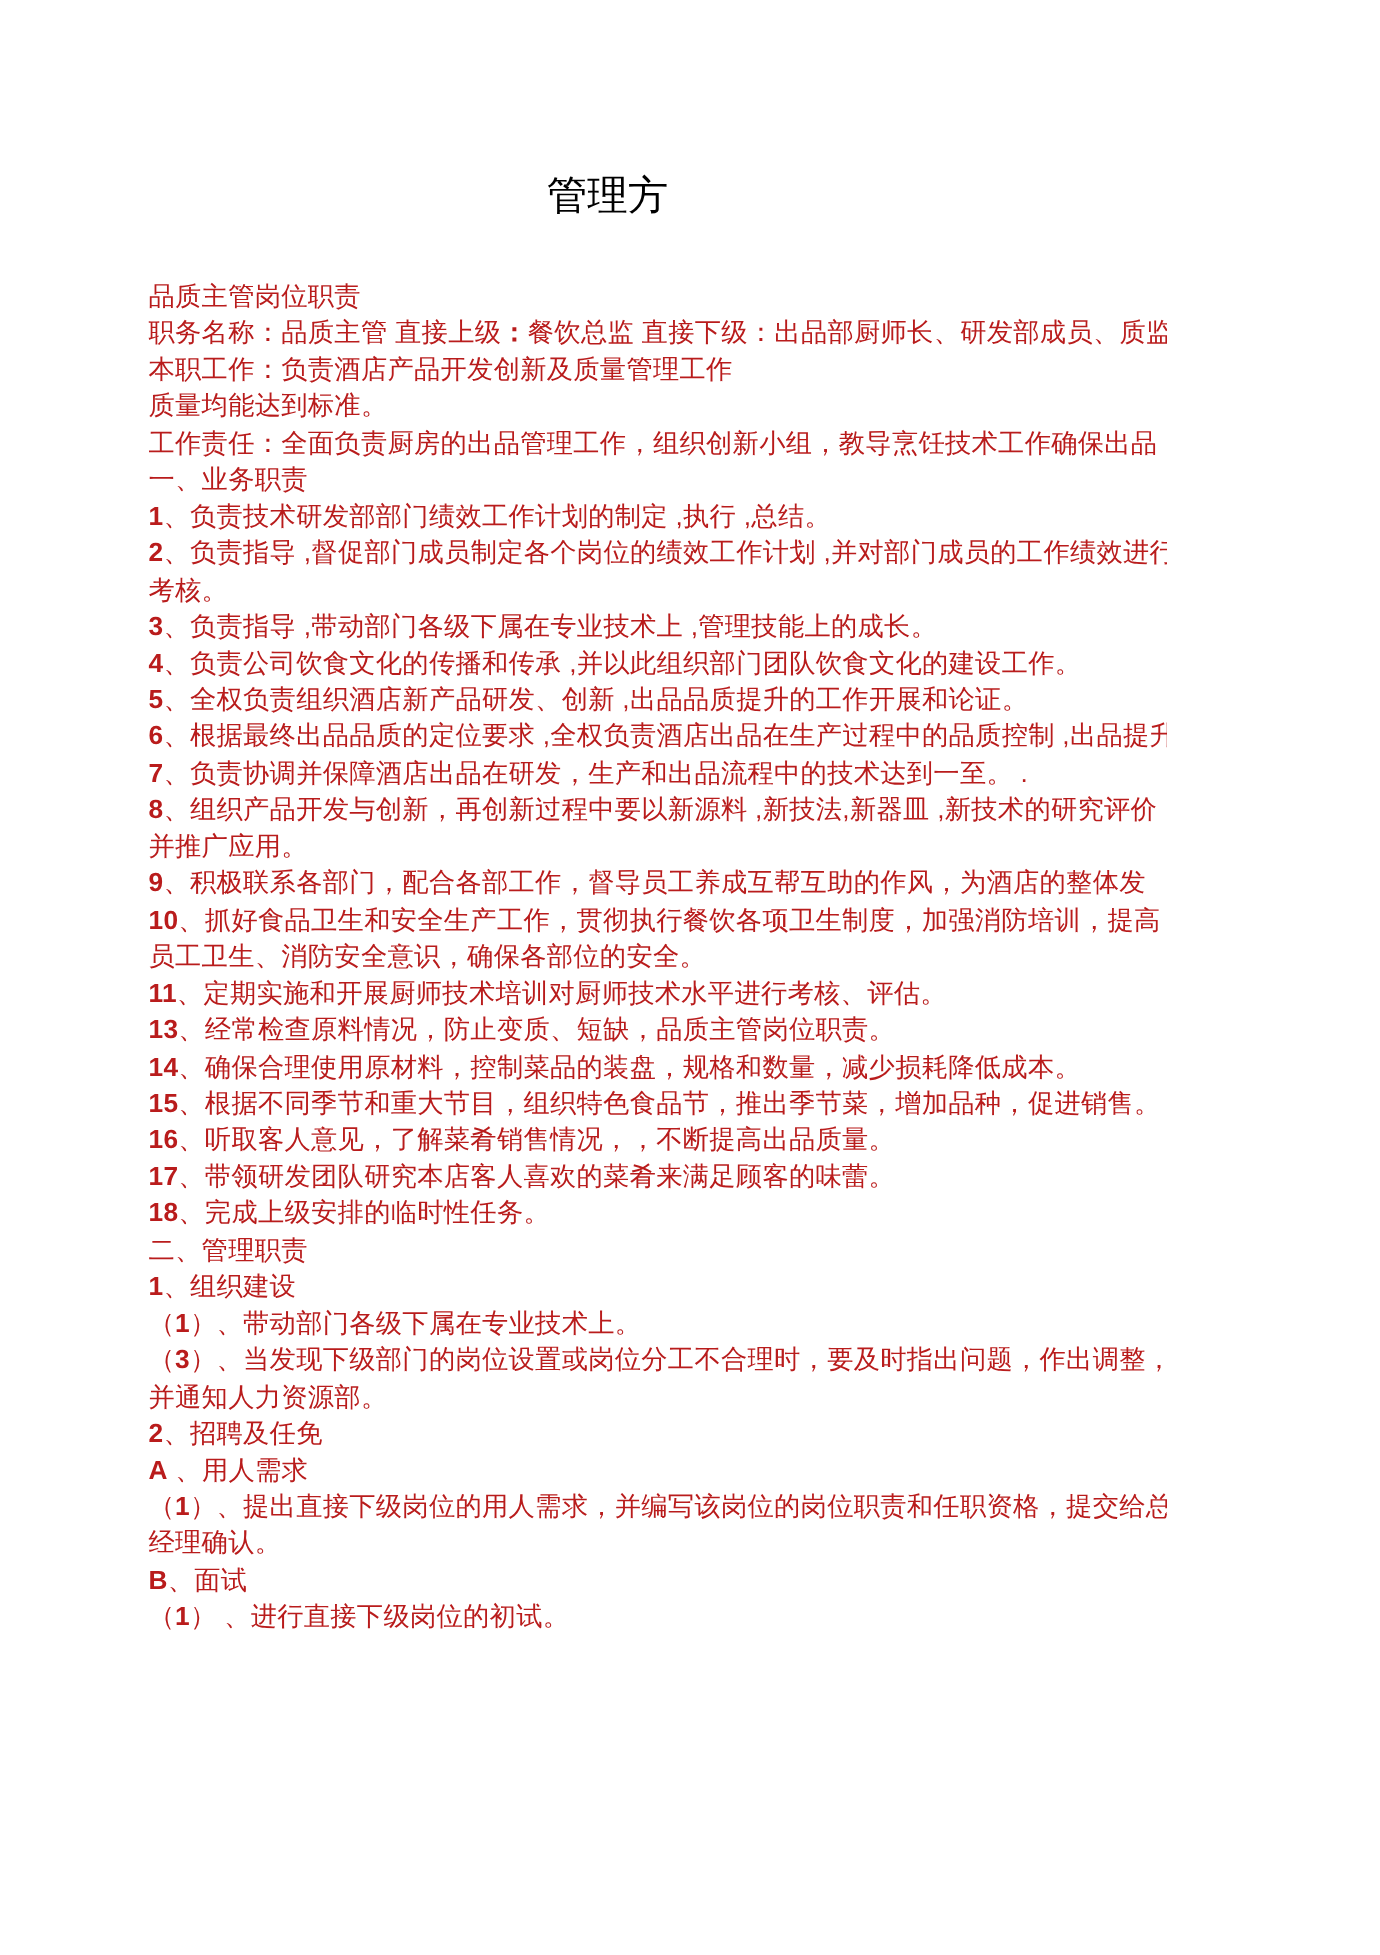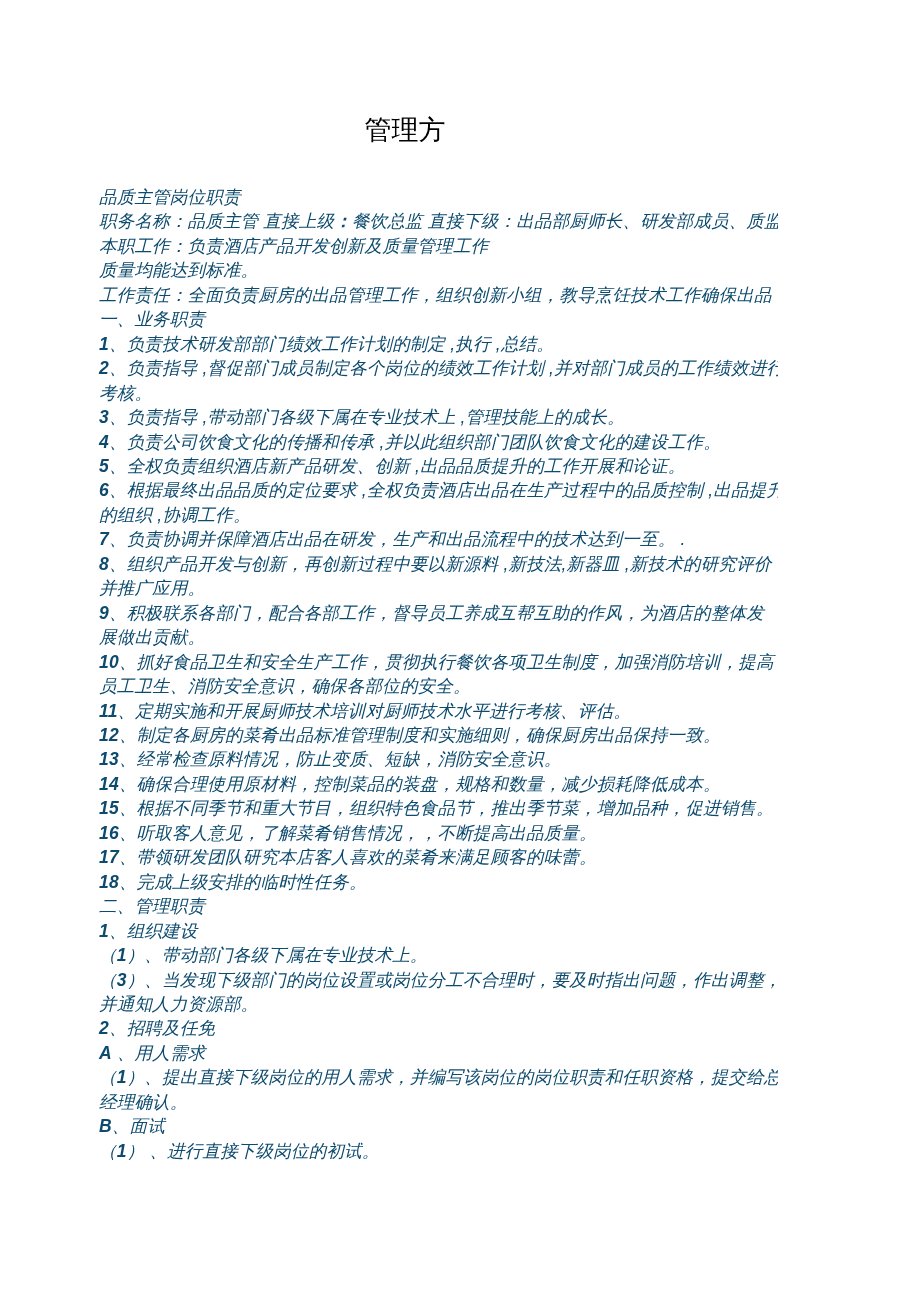--- a/index.html
+++ b/index.html
@@ -30,22 +30,21 @@
     font-size: 27px;
     font-weight: 500;
     line-height: 40px;
     color: #000000;
   }
   .doc-body {
     position: absolute;
     top: 185px;
     left: 99px;
     width: 740px;
-    color: #0c4a6e;
-    font-style: italic;
+    color: #b91c1c;
   }
   .line {
     font-size: 17.5px;
     line-height: 24.45px;
     letter-spacing: 0.2px;
     white-space: pre;
   }
   .b {
     font-weight: 700;
   }
@@ -62,31 +61,28 @@
       <div class="line"><span>质量均能达到标准。</span></div>
       <div class="line"><span>工作责任：全面负责厨房的出品管理工作，组织创新小组，教导烹饪技术工作确保出品</span></div>
       <div class="line"><span>一、业务职责</span></div>
       <div class="line"><span class="b">1</span><span>、负责技术研发部部门绩效工作计划的制定 ,执行 ,总结。</span></div>
       <div class="line"><span class="b">2</span><span>、负责指导 ,督促部门成员制定各个岗位的绩效工作计划 ,并对部门成员的工作绩效进行</span></div>
       <div class="line"><span>考核。</span></div>
       <div class="line"><span class="b">3</span><span>、负责指导 ,带动部门各级下属在专业技术上 ,管理技能上的成长。</span></div>
       <div class="line"><span class="b">4</span><span>、负责公司饮食文化的传播和传承 ,并以此组织部门团队饮食文化的建设工作。</span></div>
       <div class="line"><span class="b">5</span><span>、全权负责组织酒店新产品研发、创新 ,出品品质提升的工作开展和论证。</span></div>
       <div class="line"><span class="b">6</span><span>、根据最终出品品质的定位要求 ,全权负责酒店出品在生产过程中的品质控制 ,出品提升</span></div>
-      <div class="line"><span>的组织 ,协调工作。</span></div>
       <div class="line"><span class="b">7</span><span>、负责协调并保障酒店出品在研发，生产和出品流程中的技术达到一至。 .</span></div>
       <div class="line"><span class="b">8</span><span>、组织产品开发与创新，再创新过程中要以新源料 ,新技法,新器皿 ,新技术的研究评价</span></div>
       <div class="line"><span>并推广应用。</span></div>
       <div class="line"><span class="b">9</span><span>、积极联系各部门，配合各部工作，督导员工养成互帮互助的作风，为酒店的整体发</span></div>
-      <div class="line"><span>展做出贡献。</span></div>
       <div class="line"><span class="b">10</span><span>、抓好食品卫生和安全生产工作，贯彻执行餐饮各项卫生制度，加强消防培训，提高</span></div>
       <div class="line"><span>员工卫生、消防安全意识，确保各部位的安全。</span></div>
       <div class="line"><span class="b">11</span><span>、定期实施和开展厨师技术培训对厨师技术水平进行考核、评估。</span></div>
-      <div class="line"><span class="b">12</span><span>、制定各厨房的菜肴出品标准管理制度和实施细则，确保厨房出品保持一致。</span></div>
-      <div class="line"><span class="b">13</span><span>、经常检查原料情况，防止变质、短缺，消防安全意识。</span></div>
+      <div class="line"><span class="b">13</span><span>、经常检查原料情况，防止变质、短缺，品质主管岗位职责。</span></div>
       <div class="line"><span class="b">14</span><span>、确保合理使用原材料，控制菜品的装盘，规格和数量，减少损耗降低成本。</span></div>
       <div class="line"><span class="b">15</span><span>、根据不同季节和重大节目，组织特色食品节，推出季节菜，增加品种，促进销售。</span></div>
       <div class="line"><span class="b">16</span><span>、听取客人意见，了解菜肴销售情况，，不断提高出品质量。</span></div>
       <div class="line"><span class="b">17</span><span>、带领研发团队研究本店客人喜欢的菜肴来满足顾客的味蕾。</span></div>
       <div class="line"><span class="b">18</span><span>、完成上级安排的临时性任务。</span></div>
       <div class="line"><span>二、管理职责</span></div>
       <div class="line"><span class="b">1</span><span>、组织建设</span></div>
       <div class="line"><span>（</span><span class="b">1</span><span>）、带动部门各级下属在专业技术上。</span></div>
       <div class="line"><span>（</span><span class="b">3</span><span>）、当发现下级部门的岗位设置或岗位分工不合理时，要及时指出问题，作出调整，</span></div>
       <div class="line"><span>并通知人力资源部。</span></div>

